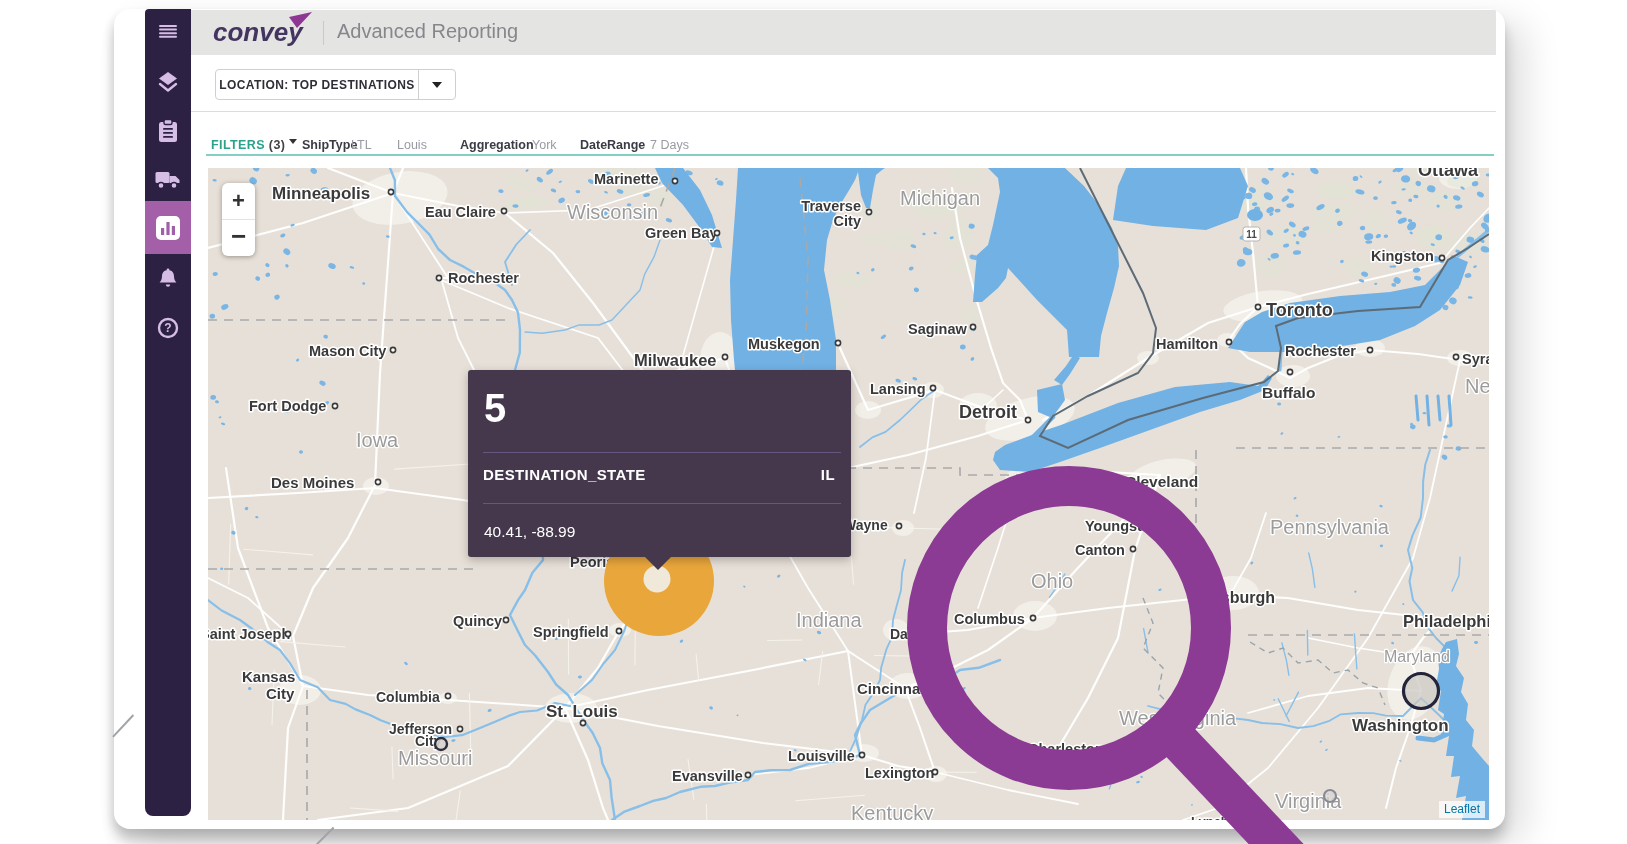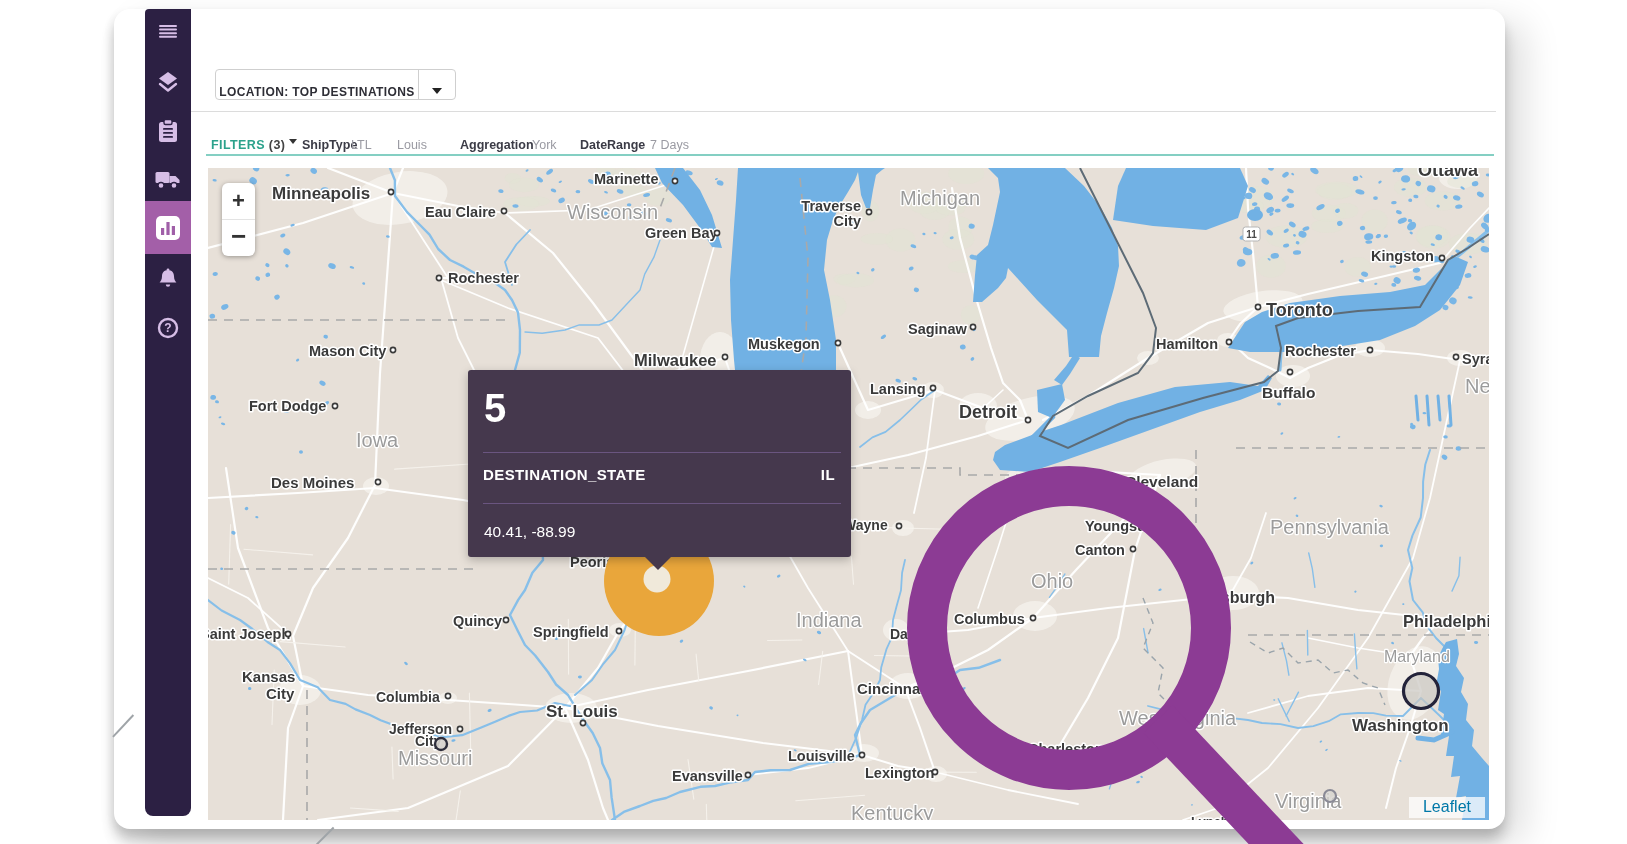--- a/index.html
+++ b/index.html
@@ -5,48 +5,56 @@
 .win {position:absolute;left:114px;top:9px;width:1391px;height:820px;background:#fff;border-radius:16px;
   box-shadow:0 12px 13px rgba(0,0,0,.20), 20px 14px 36px rgba(0,0,0,.13), -3px 3px 9px rgba(0,0,0,.06);overflow:hidden}
 .sidebar {position:absolute;left:31px;top:0;width:46px;height:807px;background:#2c2043;border-radius:4px 0 8px 8px}
 .sic {position:absolute;left:50%;transform:translateX(-50%)}
 .selband {position:absolute;left:0;top:192px;width:46px;height:53px;background:#a35fa8}
 .header {position:absolute;left:77px;top:1px;width:1305px;height:45px;background:#e4e4e3}
 .logo {position:absolute;left:22px;top:7px;font-size:26px;font-style:italic;font-weight:700;color:#443460;letter-spacing:0px}
 .flag {position:absolute;left:97px;top:2px}
 .hdiv {position:absolute;left:132px;top:11px;height:24px;border-left:1px solid #c9c9c9}
 .htitle {position:absolute;left:146px;top:10px;font-size:20px;color:#87868c}
-.locbtn {position:absolute;left:101px;top:60px;width:241px;height:31px;border:1px solid #cfcfcf;border-radius:4px;background:#fff;display:flex;align-items:flex-end}
+.locbtn {position:absolute;left:101px;top:60px;width:241px;height:31px;border:1px solid #cfcfcf;border-radius:4px;background:#fff;display:flex;align-items:center}
 .locbtn .t {flex:1;text-align:center;font-size:12px;font-weight:700;letter-spacing:0.4px;color:#2e2e36}
 .locbtn .sep {width:1px;height:100%;background:#cfcfcf}
 .locbtn .car {width:36px;display:flex;align-items:center;justify-content:center}
 .locbtn .car:after {content:"";border:5px solid transparent;border-top:6px solid #222;margin-top:5px}
 .tbdiv {position:absolute;left:77px;top:102px;width:1305px;border-top:1px solid #dcdcdc}
 .frow {position:absolute;top:129px;height:18px;font-size:12.5px}
 .frow b {color:#3b3b46;font-weight:700}
 .frow .g {color:#9a9aa2;font-weight:400}
 .filters {color:#2ca28c;font-weight:700;letter-spacing:0.4px}
 .fcar {display:inline-block;border:4px solid transparent;border-top:5px solid #333;vertical-align:1px}
 .tealline {position:absolute;left:92px;top:145px;width:1288px;height:2px;background:#84cfc3}
 .map {position:absolute;left:94px;top:159px;width:1281px;height:652px;overflow:hidden}
 .zoomctl {position:absolute;left:14px;top:15px;width:33px;height:73px;background:#fff;border-radius:6px;box-shadow:0 1px 5px rgba(0,0,0,.35)}
 .zoomctl .zp {position:absolute;top:0;left:0;width:100%;height:37px;text-align:center;font-size:22px;font-weight:700;color:#333;line-height:36px;border-bottom:1px solid #e3e3e3}
 .zoomctl .zm {position:absolute;top:37px;left:0;width:100%;height:36px;text-align:center;font-size:26px;font-weight:700;color:#333;line-height:32px}
-.attr {position:absolute;right:4px;bottom:2px;background:rgba(255,255,255,.75);padding:1px 14px 2px;font-size:16px;color:#0078A8}
+.attr {position:absolute;right:4px;bottom:2px;background:rgba(255,255,255,.75);padding:1px 5px 2px;font-size:12px;color:#0078A8}
 .tt {position:absolute;left:260px;top:202px;width:383px;height:187px;background:#45384d;border-radius:3px;color:#fff;box-shadow:0 3px 10px rgba(0,0,0,.25)}
 .tt5 {position:absolute;left:16px;top:16px;font-size:40px;font-weight:600}
 .ttline {position:absolute;left:15px;width:358px;border-top:1px solid #6a5580}
 .ttrow {position:absolute;left:15px;top:96px;width:352px;display:flex;justify-content:space-between;font-size:15px;font-weight:600;letter-spacing:0.4px}
 .ttco {position:absolute;left:16px;top:153px;font-size:15.5px;font-weight:400}
 .ttcaret {position:absolute;left:176px;top:186px;border:14px solid transparent;border-top:14px solid #45384d;border-bottom:none}
 .mag {position:absolute;left:0;top:0;z-index:50;pointer-events:none}
 .dline {position:absolute;background:#9fa4a8;height:1.5px;transform-origin:center}
 </style></head>
 <body>
 <div class="win">
+  <div class="header">
+    <div class="logo">convey</div>
+    <svg class="flag" width="26" height="20" viewBox="0 0 26 20">
+        <polygon points="1,5 24,0 9,16" fill="#8e3694"></polygon>
+      </svg>
+    <div class="hdiv"></div>
+    <div class="htitle">Advanced Reporting</div>
+  </div>
   <div class="locbtn">
       <div class="t">LOCATION: TOP DESTINATIONS</div>
       <div class="sep"></div>
       <div class="car"></div>
     </div>
   <div class="tbdiv"></div>
   <span class="frow filters" style="left:97px">FILTERS <span style="color:#444;font-weight:600">(3)</span>&nbsp;<span class="fcar"></span></span>
   <span class="frow" style="left:188px"><b>ShipType</b></span>
   <span class="frow g" style="left:237px"><span class="g">LTL</span></span>
   <span class="frow" style="left:283px"><span class="g">Louis</span></span>

